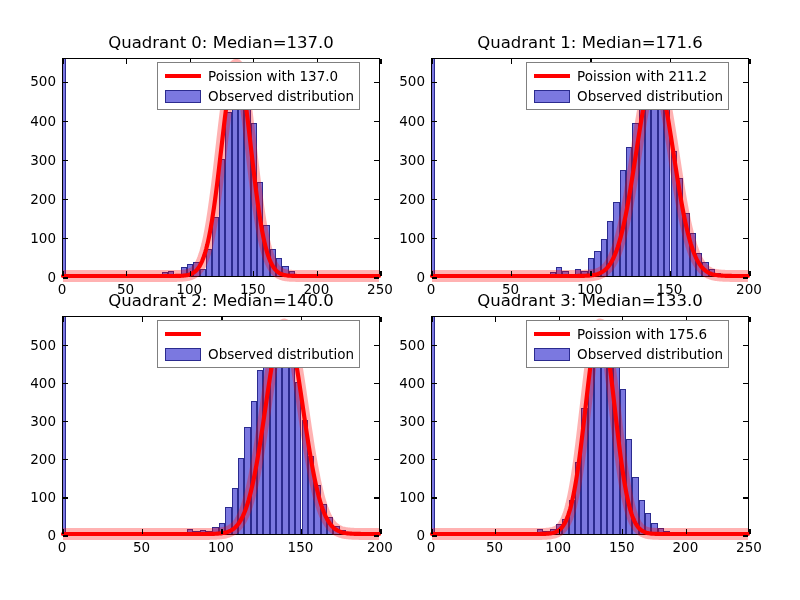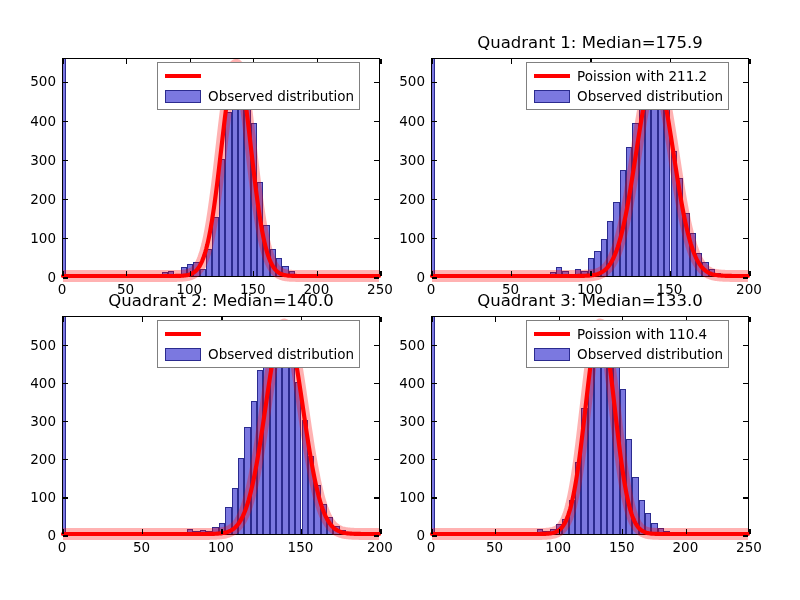--- a/index.html
+++ b/index.html
@@ -43,20 +43,21 @@
                 margin:0 7px 0 3px;box-sizing:border-box;flex:none;}
   .leg-txt{font-size:13.5px;color:#000;white-space:nowrap;}
 </style>
 </head>
 <body>
 
 <div id="figure">
 
 
   <div class="subplot" id="sp0" style="left:62px;top:58px;width:318px;height:219px;">
+    <div class="sp-title">Quadrant 0: Median=137.0</div>
     <div class="axes">
       <div class="plotclip">
           <div class="bars">
             <div class="bar" style="left: -3.18px; width: 6.36px; height: 242.464px; background: rgb(123, 120, 224);"></div>
             <div class="bar" style="left: 92.22px; width: 6.36px; height: 0.782143px; background: rgb(123, 120, 224);"></div>
             <div class="bar" style="left: 98.58px; width: 6.36px; height: 3.91071px; background: rgb(123, 120, 224);"></div>
             <div class="bar" style="left: 104.94px; width: 6.36px; height: 4.69286px; background: rgb(123, 120, 224);"></div>
             <div class="bar" style="left: 111.3px; width: 6.36px; height: 1.95536px; background: rgb(123, 120, 224);"></div>
             <div class="bar" style="left: 117.66px; width: 6.36px; height: 8.60357px; background: rgb(123, 120, 224);"></div>
             <div class="bar" style="left: 124.02px; width: 6.36px; height: 11.7321px; background: rgb(123, 120, 224);"></div>
@@ -127,30 +128,31 @@
         <div class="ylab" style="top: 219px; left: -42px; width: 36px;">0</div>
         <div class="ylab" style="top: 179.893px; left: -42px; width: 36px;">100</div>
         <div class="ylab" style="top: 140.786px; left: -42px; width: 36px;">200</div>
         <div class="ylab" style="top: 101.679px; left: -42px; width: 36px;">300</div>
         <div class="ylab" style="top: 62.5714px; left: -42px; width: 36px;">400</div>
         <div class="ylab" style="top: 23.4643px; left: -42px; width: 36px;">500</div>
       </div>
     <div class="legend" style="left:95px;top:4px;">
       <div class="leg-row">
         <span class="leg-sw-line"></span>
+        <span class="leg-txt">Poission with 137.0</span>
       </div>
       <div class="leg-row">
         <span class="leg-sw-patch"></span>
         <span class="leg-txt">Observed distribution</span>
       </div>
     </div>
   </div>
 
   <div class="subplot" id="sp1" style="left:431px;top:58px;width:318px;height:219px;">
-    <div class="sp-title">Quadrant 1: Median=175.9</div>
+    <div class="sp-title">Quadrant 1: Median=171.6</div>
     <div class="axes">
       <div class="plotclip">
           <div class="bars">
             <div class="bar" style="left: -3.18px; width: 6.36px; height: 242.464px; background: rgb(123, 120, 224);"></div>
             <div class="bar" style="left: 117.66px; width: 6.36px; height: 3.91071px; background: rgb(123, 120, 224);"></div>
             <div class="bar" style="left: 124.02px; width: 6.36px; height: 8.60357px; background: rgb(123, 120, 224);"></div>
             <div class="bar" style="left: 130.38px; width: 6.36px; height: 5.475px; background: rgb(123, 120, 224);"></div>
             <div class="bar" style="left: 136.74px; width: 6.36px; height: 2.34643px; background: rgb(123, 120, 224);"></div>
             <div class="bar" style="left: 143.1px; width: 6.36px; height: 7.03929px; background: rgb(123, 120, 224);"></div>
             <div class="bar" style="left: 149.46px; width: 6.36px; height: 4.69286px; background: rgb(123, 120, 224);"></div>
@@ -410,21 +412,21 @@
         <div class="ylab" style="top: 219px; left: -42px; width: 36px;">0</div>
         <div class="ylab" style="top: 180.913px; left: -42px; width: 36px;">100</div>
         <div class="ylab" style="top: 142.826px; left: -42px; width: 36px;">200</div>
         <div class="ylab" style="top: 104.739px; left: -42px; width: 36px;">300</div>
         <div class="ylab" style="top: 66.6522px; left: -42px; width: 36px;">400</div>
         <div class="ylab" style="top: 28.5652px; left: -42px; width: 36px;">500</div>
       </div>
     <div class="legend" style="left:95px;top:4px;">
       <div class="leg-row">
         <span class="leg-sw-line"></span>
-        <span class="leg-txt">Poission with 110.4</span>
+        <span class="leg-txt">Poission with 175.6</span>
       </div>
       <div class="leg-row">
         <span class="leg-sw-patch"></span>
         <span class="leg-txt">Observed distribution</span>
       </div>
     </div>
   </div>
 
 </div>
 

